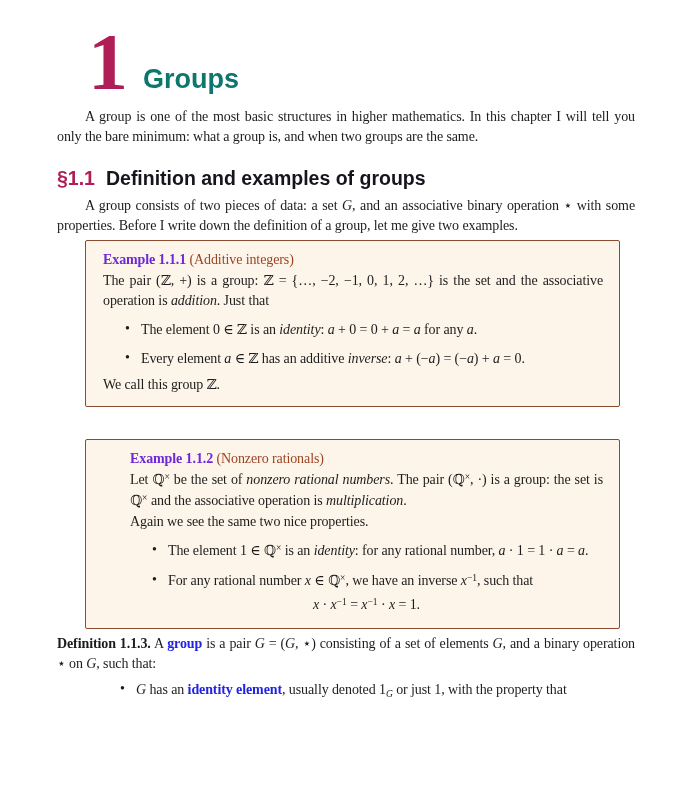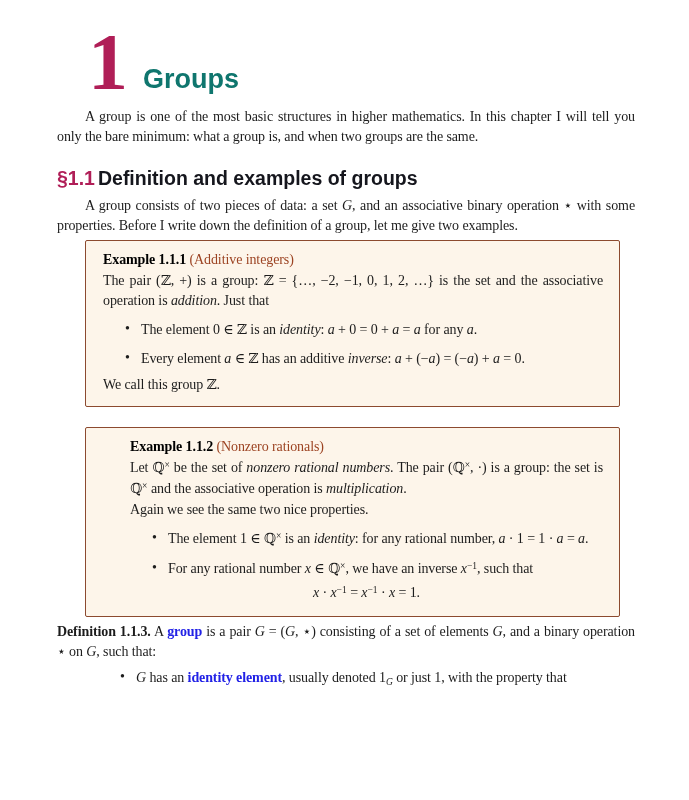--- a/index.html
+++ b/index.html
@@ -32,42 +32,42 @@
   .chap-title{
     font-family:"Liberation Sans","DejaVu Sans",sans-serif;
     font-weight:bold;font-size:27px;color:#0f766e;letter-spacing:0;
     position:relative;top:-1px;
   }
 
   .intro{margin-top:13px;}
 
   
   .section{
-    margin:20px 0 0;display:flex;gap:3px;
+    margin:20px 0 0;display:flex;gap:11px;
     font-family:"Liberation Sans","DejaVu Sans",sans-serif;
     font-weight:bold;font-size:19.5px;line-height:23px;
     color:#15161d;letter-spacing:0;
   }
   .sec-num{color:#b01e57;}
 
   .proto{margin-top:11px;}
   .para1{margin-top:6px;}
 
   
   .ex-box{
     margin:4px 0 0 28px;
     width:535px;
     border:1px solid #8c4a2f;
     border-radius:2px;
     background:#fdf5ea;
     padding:9px 16px 11px 17px;
   }
-  .box2{margin-top:20px;padding-left:44px;}
+  .box2{margin-top:32px;padding-left:44px;}
   .ex-head{line-height:20px;}
-  .ex-label{font-weight:bold;color:#000000;}
+  .ex-label{font-weight:bold;color:#6d28d9;}
   .ex-name{color:#9c4322;}
   .ex-body{margin-top:1px;}
 
   
   .bullets{list-style:none;margin:9px 0 0;padding:0 0 0 22px;}
   .bullets li{position:relative;padding-left:16px;margin-bottom:9px;}
   .bullets li:last-child{margin-bottom:0;}
   .bullets li::before{content:"\2022";position:absolute;left:0;top:-1px;}
   .bullets.outer{padding-left:63px;margin-top:6px;}
 

